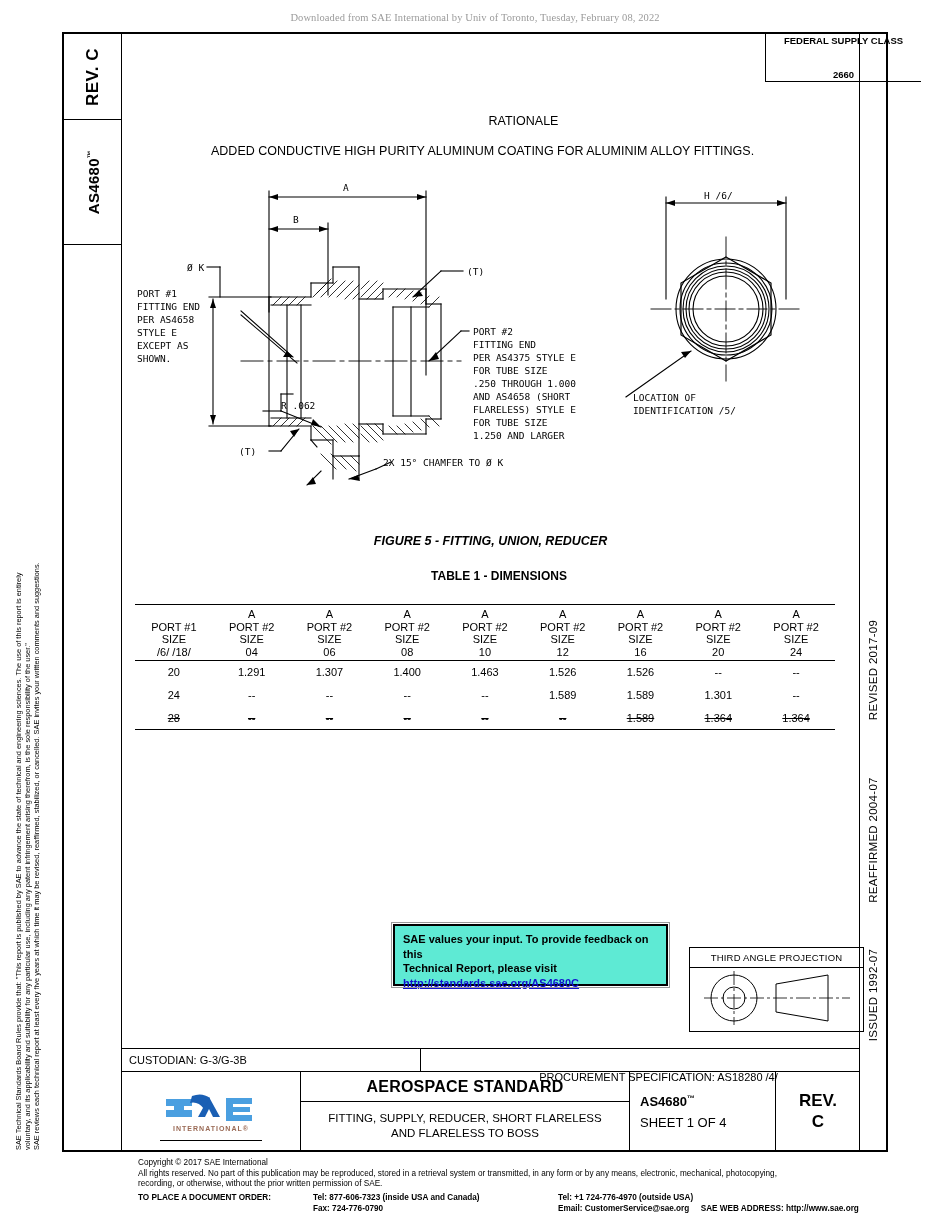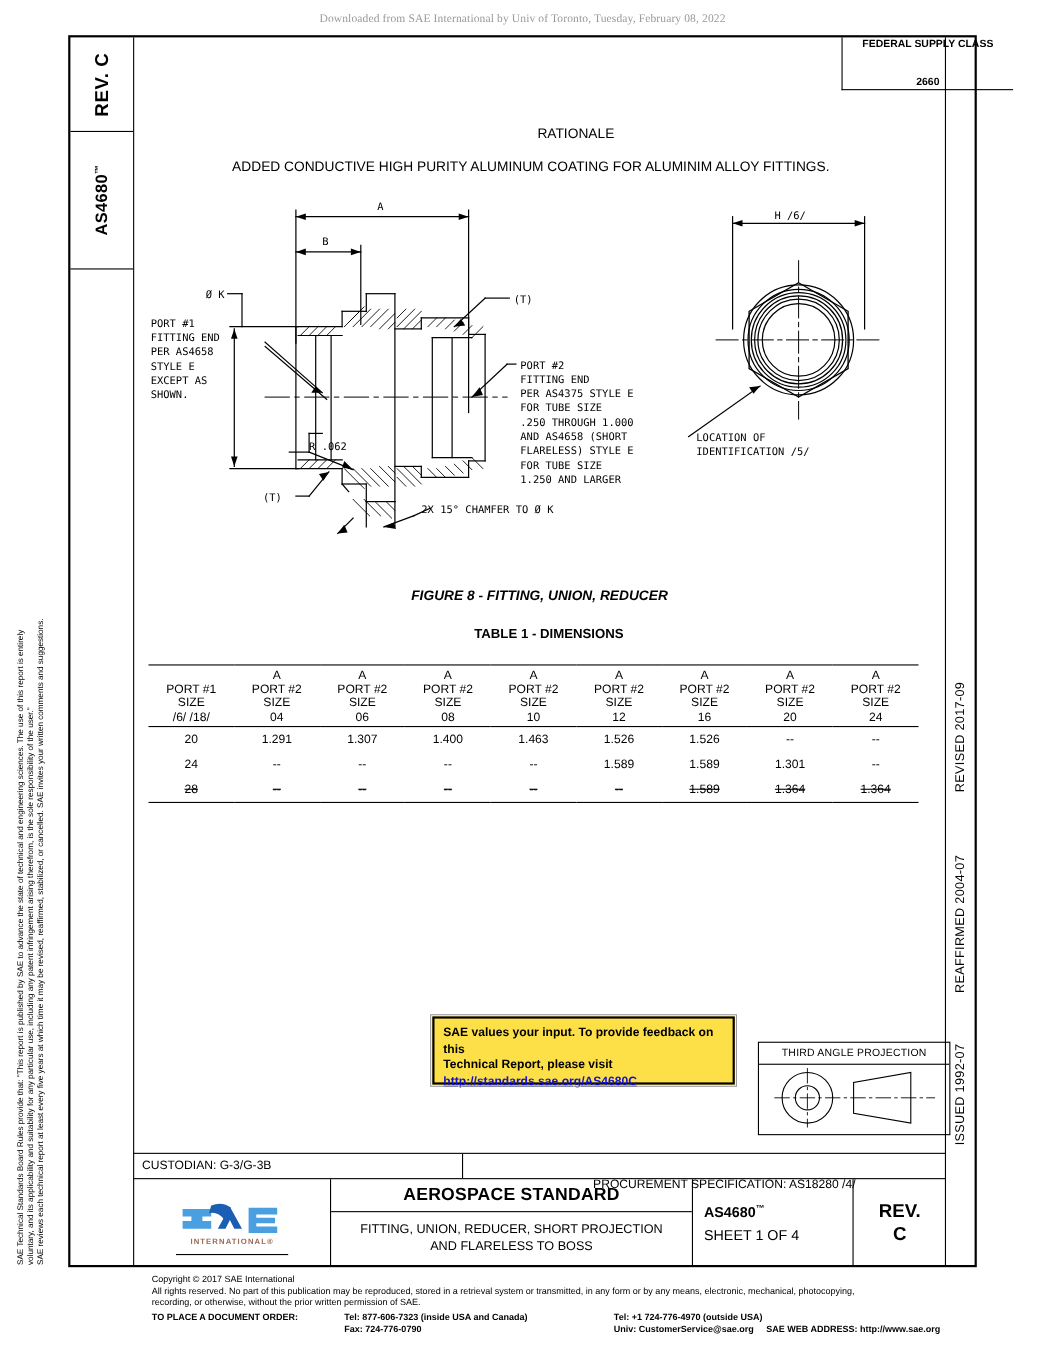--- a/index.html
+++ b/index.html
@@ -140,21 +140,21 @@
   .dimtable tbody tr:last-child { border-bottom: 1.5px solid #000; }
   .struck { text-decoration: line-through; }
   .hdr-l { display:block; }
 
   
   .feedback {
     position: absolute; left: 272px; top: 890px;
     width: 275px; height: 62px;
     border: 2px solid #000;
     outline: 1px solid #9a9a9a; outline-offset: 1px;
-    background:#fde047;
+    background:#5eead4;
     padding: 6px 8px;
     font-size: 11px; font-weight: bold; line-height: 14.5px;
   }
   .feedback a { color: #1010cf; text-decoration: underline; }
 
   
   .tap {
     position: absolute; left: 568px; top: 877px;
     width: 175px; height: 85px;
     border: 1.5px solid #000;
@@ -498,21 +498,21 @@
             </g>
 
             <g>
               <text x="512" y="222">LOCATION OF</text>
               <text x="512" y="235">IDENTIFICATION  /5/</text>
             </g>
           </g>
         </svg>
       </div>
 
-      <div class="fig-cap">FIGURE 8 - FITTING, UNION, REDUCER</div>
+      <div class="fig-cap">FIGURE 5 - FITTING, UNION, REDUCER</div>
       <div class="tbl-cap">TABLE 1 - DIMENSIONS</div>
 
       <table class="dimtable">
         <thead>
           <tr>
               <th>
                 <span class="hdr-l">&nbsp;</span>
                 <span class="hdr-l">PORT #1</span>
                 <span class="hdr-l">SIZE</span>
                 <span class="hdr-l">/6/ /18/</span>
@@ -642,21 +642,21 @@
                 <path d="M40 11 q10 -4 18 2 l-6 11 q-6 -8 -14 -6 z" fill="#1a5fb4"></path>
               </g>
               <text x="59" y="46" text-anchor="middle" font-family="'Liberation Sans', sans-serif" font-size="7" font-weight="bold" fill="#9a6a55" letter-spacing="1">INTERNATIONAL®</text>
             </svg>
             <div class="sae-underline"></div>
           </div>
         </div>
         <div class="tb-mid">
           <div class="tb-mid-top">AEROSPACE STANDARD</div>
           <div class="tb-mid-bot">
-            <div>FITTING, UNION, REDUCER, SHORT PROJECTION</div>
+            <div>FITTING, SUPPLY, REDUCER, SHORT FLARELESS</div>
             <div>AND FLARELESS TO BOSS</div>
           </div>
         </div>
         <div class="tb-doc">
           <div class="docid"><span>AS4680</span><span class="tm">™</span></div>
           <div>SHEET 1 OF 4</div>
         </div>
         <div class="tb-rev">
           <div>REV.</div>
           <div>C</div>
@@ -674,21 +674,21 @@
       <tbody>
           <tr>
         <td style="width:175px"><b>TO PLACE A DOCUMENT ORDER:</b></td>
         <td style="width:245px"><b>Tel: 877-606-7323 (inside USA and Canada)</b></td>
         <td><b>Tel: +1 724-776-4970 (outside USA)</b></td>
       </tr>
       <tr>
         <td></td>
         <td><b>Fax: 724-776-0790</b></td>
         <td>
-          <b>Univ: CustomerService@sae.org</b>
+          <b>Email: CustomerService@sae.org</b>
           &nbsp;&nbsp;&nbsp;
           <b>SAE WEB ADDRESS: http://www.sae.org</b>
         </td>
       </tr>
     </tbody>
       </table>
   </div>
 
 </div>
 

